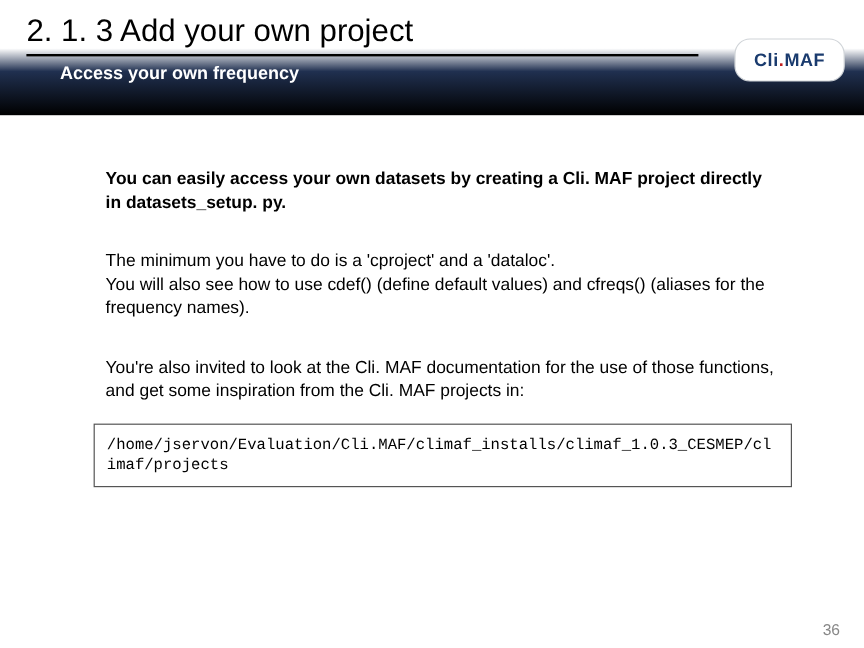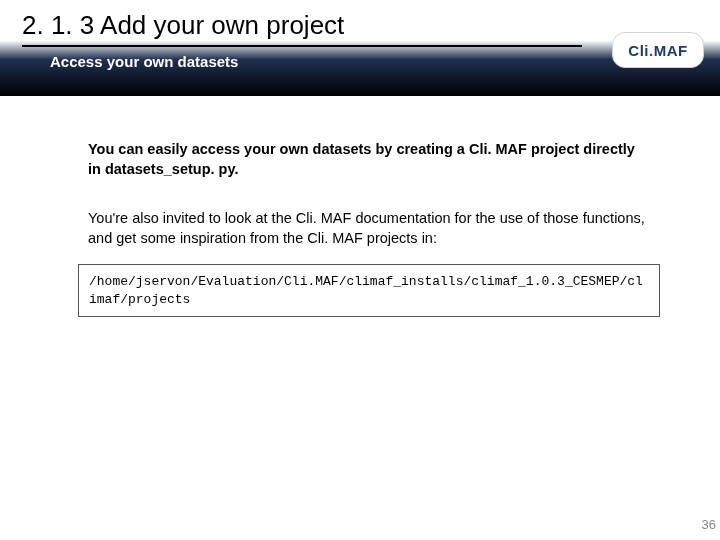--- a/index.html
+++ b/index.html
@@ -25,38 +25,40 @@
   .logo .c1 { color:#1a3b6e; }
   .logo .c2 { color:#c02020; }
   .logo .c3 { color:#1a3b6e; }
   .body { padding: 44px 70px 0 88px; font-size:14.5px; line-height:1.35; }
   .para { margin-bottom: 30px; }
   .codebox {
     margin: 16px 60px 0 78px; border:1px solid #555; padding:8px 10px;
     font-family:"Courier New",monospace; font-size:13px; line-height:1.35;
     word-break: break-all;
   }
-  .pgnum { position:absolute; right:4px; bottom:8px; font-size:13px; color:#888; }
+  .pgnum { position:absolute; right:20px; bottom:8px; font-size:13px; color:#888; }
 </style>
 </head>
 <body>
 
 <div class="hdr">
   <h1>2. 1. 3 Add your own project</h1>
   <div class="rule"></div>
-  <h2>Access your own datasets</h2>
+  <h2>Access your own frequency</h2>
   <div class="logo">
     <span class="c1">Cli</span>
       <span class="c2">.</span>
       <span class="c3">MAF</span>
   </div>
 </div>
 
 <div class="body">
   <div class="para">
     <b>You can easily access your own datasets by creating a Cli. MAF project directly in datasets_setup. py.</b>
   </div>
+  <div class="para" style="white-space:pre-line">The minimum you have to do is a 'cproject' and a 'dataloc'.
+You will also see how to use cdef() (define default values) and cfreqs() (aliases for the frequency names).</div>
   <div class="para" style="margin-bottom:12px">You're also invited to look at the Cli. MAF documentation for the use of those functions, and get some inspiration from the Cli. MAF projects in:</div>
 </div>
 
 <div class="codebox">/home/jservon/Evaluation/Cli.MAF/climaf_installs/climaf_1.0.3_CESMEP/climaf/projects</div>
 
 <div class="pgnum">36</div>
 
 </body></html>

